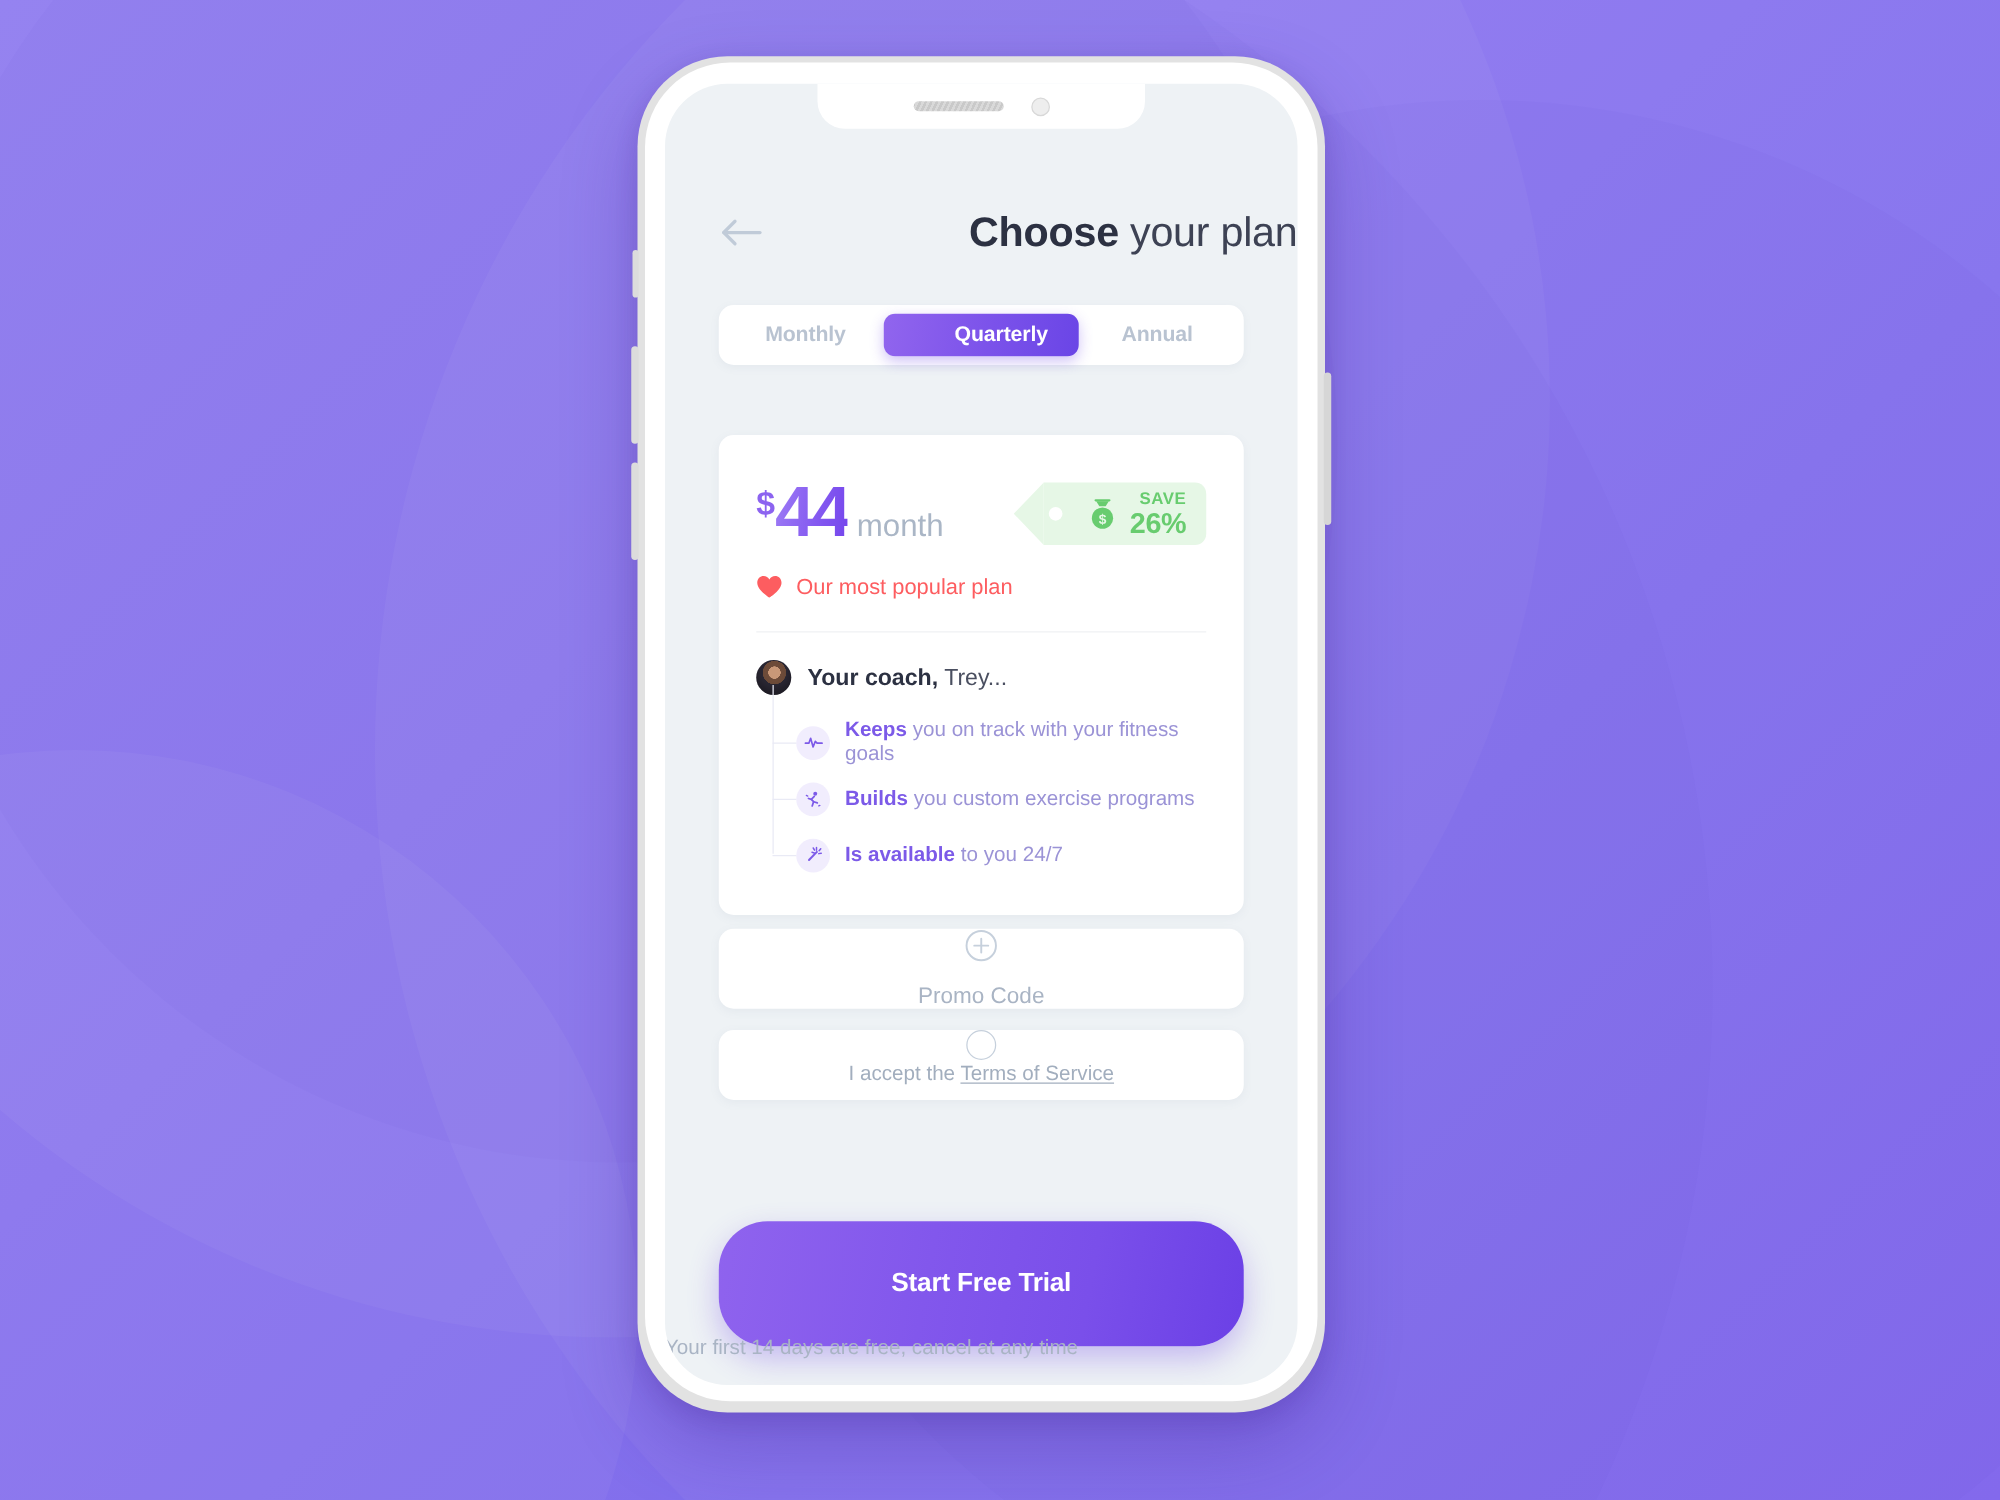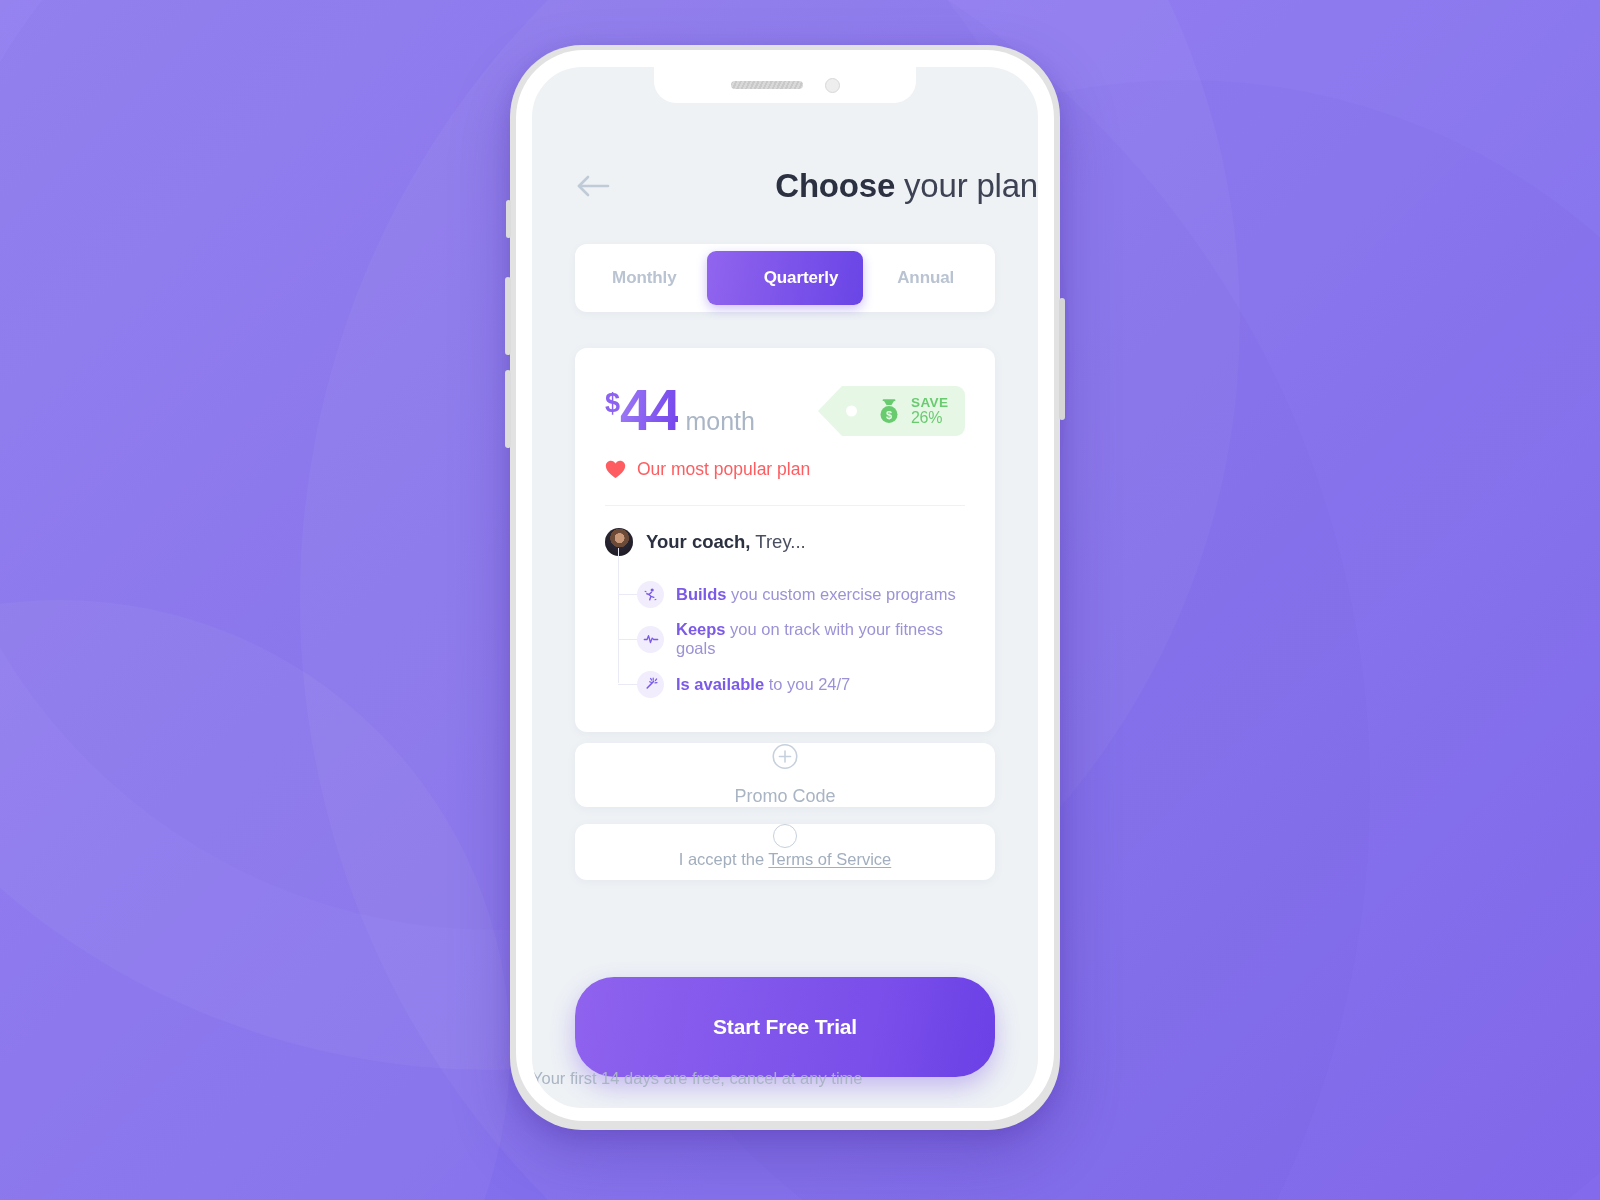--- a/index.html
+++ b/index.html
@@ -84,21 +84,21 @@
   #page-title {
     width:100%; text-align:right;
     font-size:33px; color:#2c3142; letter-spacing:-0.2px;
   }
   #page-title b { font-weight:700; }
   #page-title span { font-weight:400; color:#3d4254; }
 
   
   #tabs {
     position:absolute; left:43px; right:43px; top:177px;
-    height:68px;
+    height:48px;
     background:#ffffff; border-radius:12px;
     display:flex; align-items:center; padding:7px;
     box-shadow:0 2px 7px rgba(120,130,160,0.07);
   }
   .tab {
     flex:1; height:100%;
     display:flex; align-items:center; justify-content:center;
     font-size:17px; font-weight:700; color:#b9c3d1;
     border-radius:9px; cursor:pointer;
     letter-spacing:-0.1px;
@@ -145,21 +145,21 @@
     border-top:25px solid transparent;
     border-bottom:25px solid transparent;
     border-right:24px solid #e6f7e6;
   }
   #badge-hole {
     position:absolute; left:4px; top:50%; transform:translateY(-50%);
     width:11px; height:11px; border-radius:50%; background:#ffffff;
   }
   #badge-text { line-height:1.05; }
   #badge-save { font-size:13.5px; font-weight:700; color:#68cc6f; letter-spacing:0.4px;text-align:right; }
-  #badge-pct  { font-size:16px; font-weight:400; color:#68cc6f; letter-spacing:-0.3px; }
+  #badge-pct  { font-size:23px; font-weight:700; color:#68cc6f; letter-spacing:-0.3px; }
 
   #popular-row { display:flex; align-items:center; gap:11px; margin-top:20px; }
   #popular-text { font-size:17.5px; color:#fd5d60; }
 
   #divider { height:1px; background:#eff1f4; margin:25px 0 0 0; }
 
   
   #coach { position:relative; padding-top:22px; }
   #coach-row { display:flex; align-items:center; gap:13px; }
   #avatar {
@@ -307,48 +307,48 @@
       <div id="coach">
         <div id="coach-row">
           <div id="avatar"></div>
           <div id="coach-name">
             <b>Your coach,</b><span> Trey...</span>
           </div>
         </div>
 
         <div id="features">
           <div id="tree-line"></div>
+
+          <div class="feature">
+            <div class="feat-stub"></div>
+            <div class="feat-icon">
+              <svg width="16" height="14" viewBox="0 0 18 14">
+                <path d="M1.5 7.6 L4.6 7.6 L6.2 3.2 L8.4 11 L10.4 6 L12 7.6 L16.5 7.6" stroke="#7c5ae8" stroke-width="1.5" fill="none" stroke-linecap="round" stroke-linejoin="round"></path>
+              </svg>
+            </div>
+            <span class="feat-text"><b>Keeps</b><span> you on track with your fitness goals</span></span>
+          </div>
 
           <div class="feature">
             <div class="feat-stub"></div>
             <div class="feat-icon">
               <svg width="15" height="15" viewBox="0 0 16 16">
                 <circle cx="9.8" cy="3.2" r="1.7" fill="#7c5ae8"></circle>
                 <path d="M9 5.5 L6.5 8 L8.4 10 L7.2 13.6" stroke="#7c5ae8" stroke-width="1.5" fill="none" stroke-linecap="round" stroke-linejoin="round"></path>
                 <path d="M6.5 8 L4 7.2" stroke="#7c5ae8" stroke-width="1.4" stroke-linecap="round"></path>
                 <path d="M8.4 10 L11.6 11" stroke="#7c5ae8" stroke-width="1.4" stroke-linecap="round"></path>
                 <path d="M2.2 4.6 L3.4 5.2 M12.8 13.6 L13.8 13.2" stroke="#7c5ae8" stroke-width="1.1" stroke-linecap="round"></path>
               </svg>
             </div>
             <span class="feat-text"><b>Builds</b><span> you custom exercise programs</span></span>
           </div>
 
           <div class="feature">
             <div class="feat-stub"></div>
             <div class="feat-icon">
-              <svg width="16" height="14" viewBox="0 0 18 14">
-                <path d="M1.5 7.6 L4.6 7.6 L6.2 3.2 L8.4 11 L10.4 6 L12 7.6 L16.5 7.6" stroke="#7c5ae8" stroke-width="1.5" fill="none" stroke-linecap="round" stroke-linejoin="round"></path>
-              </svg>
-            </div>
-            <span class="feat-text"><b>Keeps</b><span> you on track with your fitness goals</span></span>
-          </div>
-
-          <div class="feature">
-            <div class="feat-stub"></div>
-            <div class="feat-icon">
               <svg width="16" height="16" viewBox="0 0 16 16">
                 <path d="M10.5 5.5 L4.2 12" stroke="#7c5ae8" stroke-width="1.6" stroke-linecap="round"></path>
                 <path d="M10.2 2 L10.2 4.2 M13.6 3 L12.3 4.6 M14 6.6 L12 6.9 M7.6 2.4 L8.6 4.1 M6.6 5.8 L8.4 6.4" stroke="#7c5ae8" stroke-width="1.2" stroke-linecap="round"></path>
               </svg>
             </div>
             <span class="feat-text"><b>Is available</b><span> to you 24/7</span></span>
           </div>
         </div>
       </div>
     </div>

